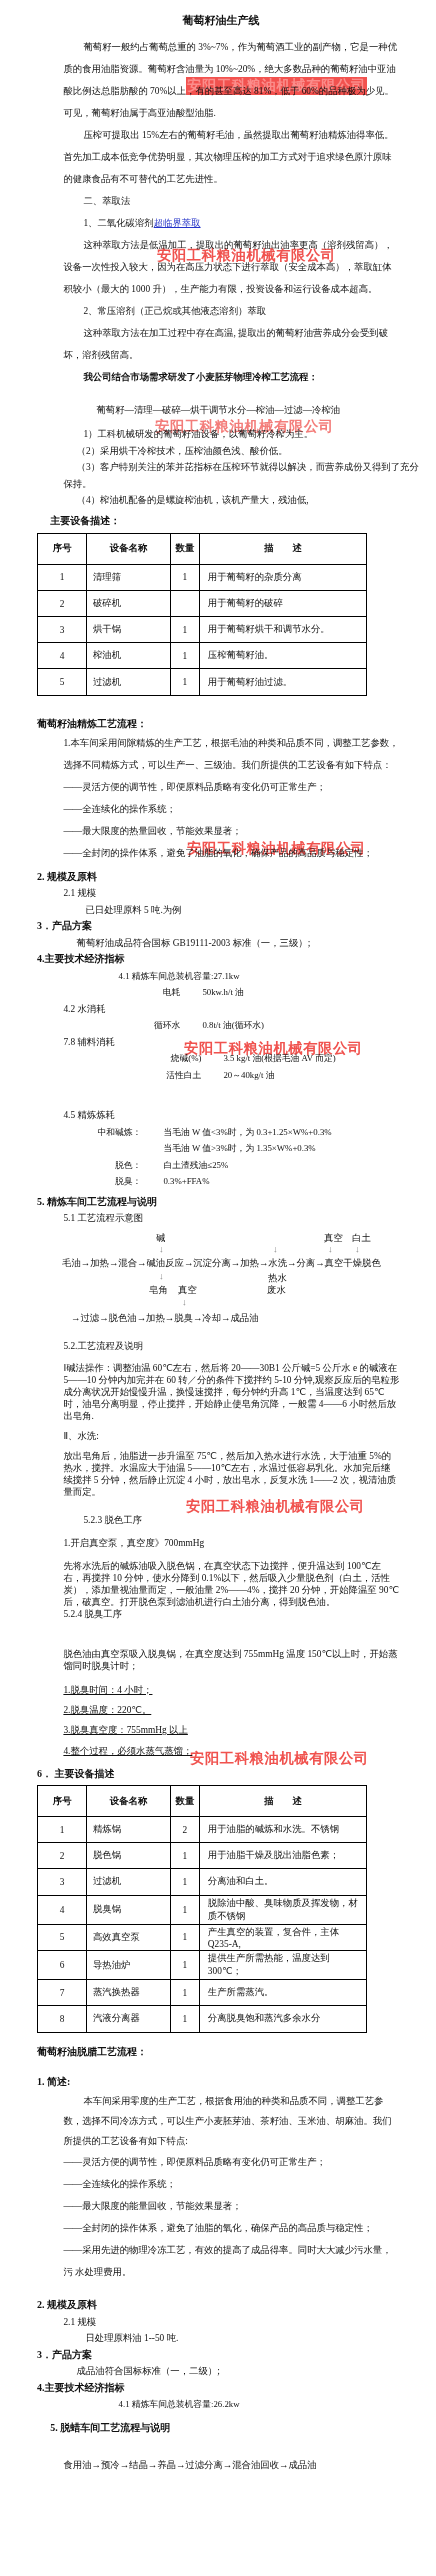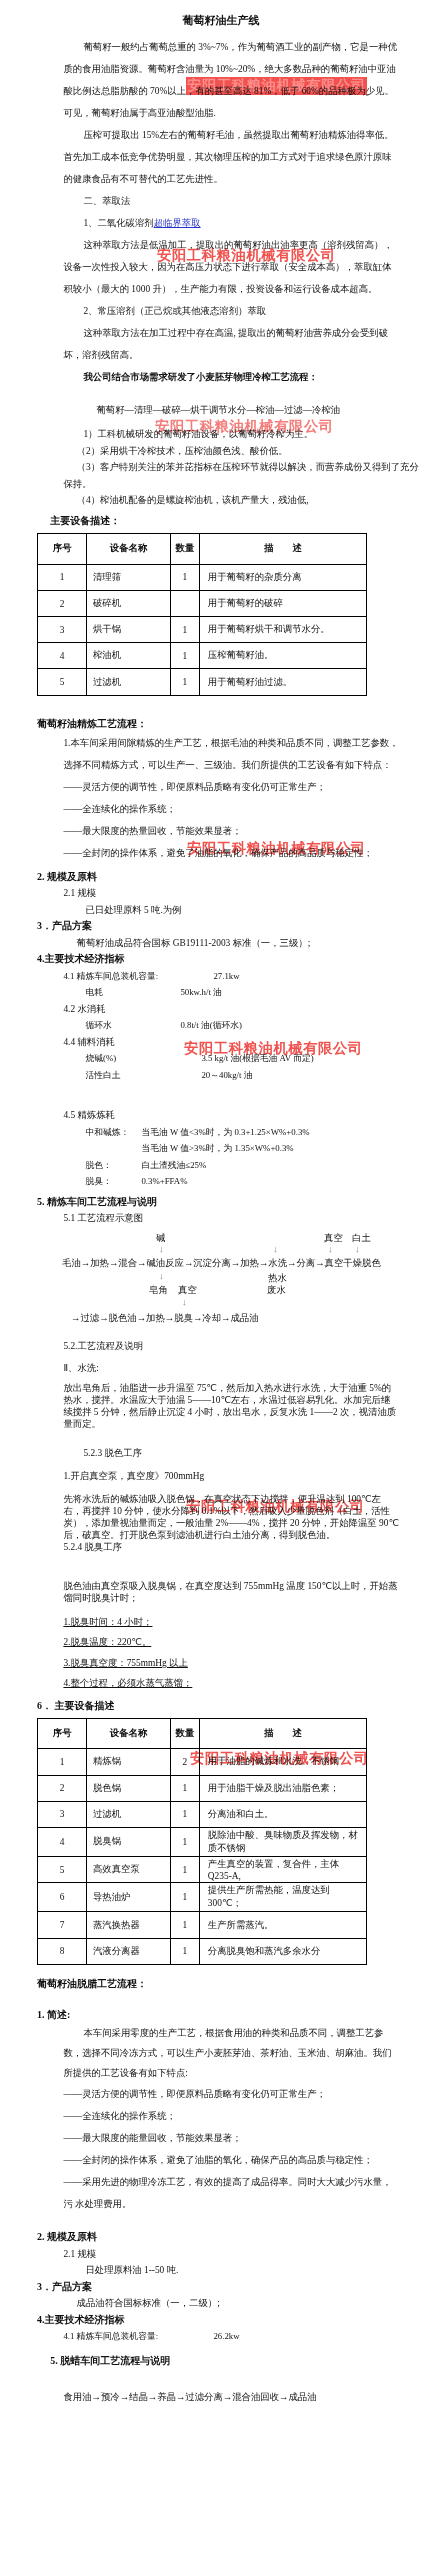--- a/index.html
+++ b/index.html
@@ -19,24 +19,24 @@
   .lh36{line-height:20px;}
   .lh37{line-height:20.4px;text-decoration:underline;}
   .ind{text-indent:20px;}
   .ind24{text-indent:13.2px;}
   .ind40{text-indent:22px;}
   .b{font-weight:bold;}
   .h2{font-weight:bold;font-size:10px;line-height:16.5px;}
   a.lnk{color:#2433c8;text-decoration:underline;cursor:pointer;}
   .flowline{padding-left:33px;line-height:16.5px;}
   .kv{display:flex;line-height:16.5px;margin-left:26.4px;}
-  .kv .k{flex:0 0 auto;}
+  .kv .k{flex:0 0 auto;text-align:right;}
   .kv .v{flex:0 0 auto;}
   .kw1{width:150px;}
-  .pl40{padding-left:22px;}
+  .pl40{padding-left:22px;gap:22px;}
   .kw2{width:95px;}
   .kw3{width:116px;}
   .kw4{width:56px;}
   table{border-collapse:collapse;width:330px;table-layout:fixed;
         border:1.1px solid #000;margin-top:3.3px;}
   th,td{border:0.6px solid #000;font-size:9.4px;height:23px;padding:1.1px 2.2px;overflow:hidden;}
   th{font-weight:bold;text-align:center;height:27.5px;}
   td.c1,td.c3{text-align:center;width:44px;}
   td.c3{width:24px;}
   th.c1{width:44px;} th.c2{width:78px;} th.c3{width:24px;}
@@ -153,21 +153,21 @@
       </div>
     <div class="kv pl40">
         <span class="k kw2">电耗</span>
         <span class="v">50kw.h/t 油</span>
       </div>
     <p class="bodytxt m">4.2 水消耗</p>
     <div class="kv pl40">
         <span class="k kw2">循环水</span>
         <span class="v">0.8t/t 油(循环水)</span>
       </div>
-    <p class="bodytxt m">4.4 辅料消耗</p>
+    <p class="bodytxt m">7.8 辅料消耗</p>
     <div class="kv pl40">
         <span class="k kw3">烧碱(%)</span>
         <span class="v">3.5 kg/t 油(根据毛油 AV 而定)</span>
       </div>
     <div class="kv pl40">
         <span class="k kw3">活性白土</span>
         <span class="v">20～40kg/t 油</span>
       </div>
     <p class="bodytxt m gap44">4.5 精炼炼耗</p>
     <div class="kv pl40">
@@ -203,20 +203,21 @@
       <span class="ar" style="left:122px;top:39px;">↓</span>
       <span class="ar" style="left:236px;top:39px;">↓</span>
       <span style="left:112px;top:52px;">皂角</span>
       <span style="left:141px;top:52px;">真空</span>
       <span style="left:230px;top:52px;">废水</span>
       <span class="ar" style="left:145px;top:65px;">↓</span>
       <span style="left:34px;top:80px;">→过滤→脱色油→加热→脱臭→冷却→成品油</span>
     </div>
 
     <p class="bodytxt m">5.2.工艺流程及说明</p>
+    <p class="bodytxt s gap14">Ⅰ碱法操作：调整油温 60℃左右，然后将 20——30B1 公斤碱=5 公斤水 e 的碱液在 5——10 分钟内加完并在 60 转／分的条件下搅拌约 5-10 分钟,观察反应后的皂粒形成分离状况开始慢慢升温，换慢速搅拌，每分钟约升高 1℃，当温度达到 65℃时，油皂分离明显，停止搅拌，开始静止使皂角沉降，一般需 4——6 小时然后放出皂角.</p>
     <p class="bodytxt s gap14">Ⅱ、水洗:</p>
     <p class="bodytxt s gap14">放出皂角后，油脂进一步升温至 75℃，然后加入热水进行水洗，大于油重 5%的热水，搅拌。水温应大于油温 5——10℃左右，水温过低容易乳化。水加完后继续搅拌 5 分钟，然后静止沉淀 4 小时，放出皂水，反复水洗 1——2 次，视清油质量而定。</p>
     <p class="bodytxt s ind gap30">5.2.3 脱色工序</p>
     <p class="bodytxt s gap20">1.开启真空泵，真空度》700mmHg</p>
     <p class="bodytxt s gap20">先将水洗后的碱炼油吸入脱色锅，在真空状态下边搅拌，便升温达到 100℃左右，再搅拌 10 分钟，使水分降到 0.1%以下，然后吸入少量脱色剂（白土，活性炭），添加量视油量而定，一般油量 2%——4%，搅拌 20 分钟，开始降温至 90℃后，破真空。打开脱色泵到滤油机进行白土油分离，得到脱色油。</p>
     <p class="bodytxt s">5.2.4 脱臭工序</p>
     <p class="bodytxt s gap50">脱色油由真空泵吸入脱臭锅，在真空度达到 755mmHg 温度 150℃以上时，开始蒸馏同时脱臭计时；</p>
     <p class="bodytxt lh37 gap14">1.脱臭时间：4 小时；</p>
     <p class="bodytxt lh37">2.脱臭温度：220℃。</p>
     <p class="bodytxt lh37">3.脱臭真空度：755mmHg 以上</p>

